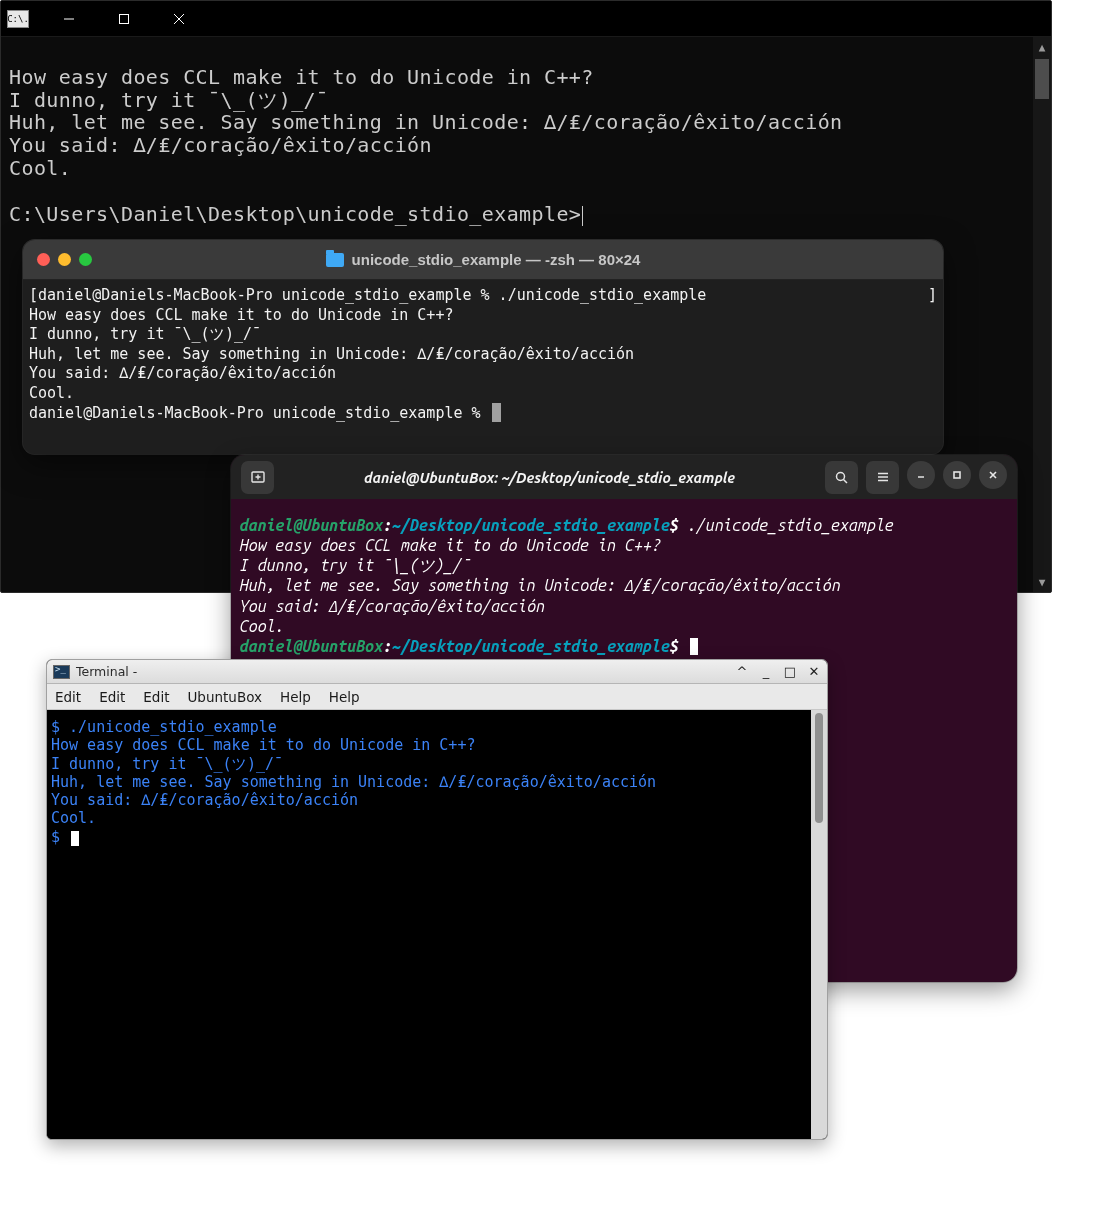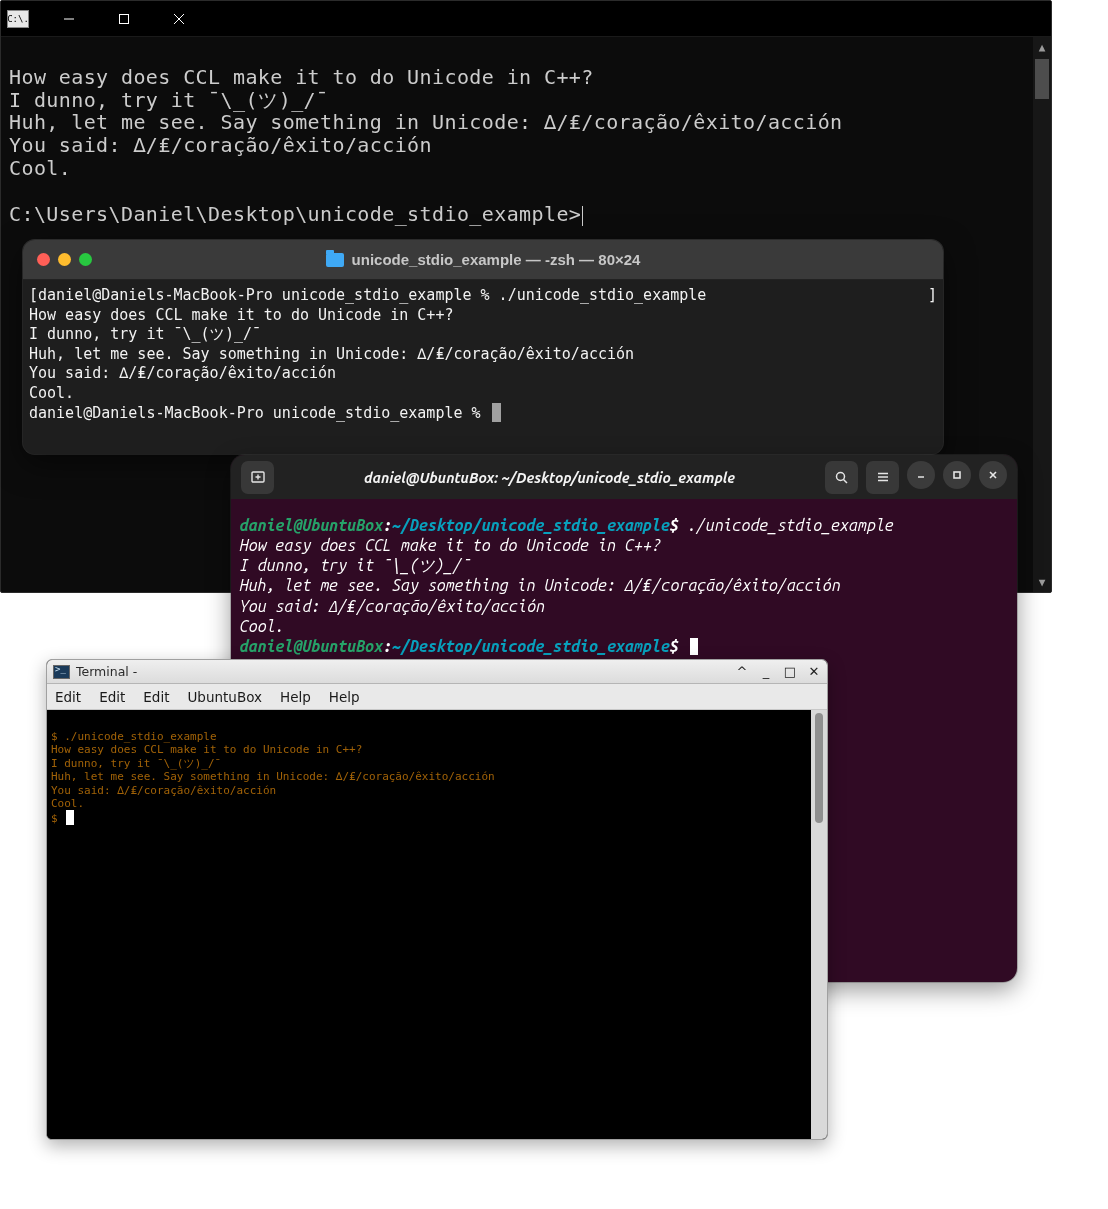--- a/index.html
+++ b/index.html
@@ -295,24 +295,24 @@
     gap:18px;
     font-family:"DejaVu Sans",sans-serif;
     font-size:13.5px;
     color:#1a1a1a;
   }
   .xfce-bodywrap{
     flex:1;display:flex;
   }
   .xfce-body{
     flex:1;
-    padding:20px 4px;
-    font-size:11px;
+    padding:8px 4px;
+    font-size:15px;
     line-height:1.22;
-    color:#a16207;
+    color:#3b82f6;
     font-family:"DejaVu Sans Mono",monospace;
     white-space:pre;
     background:#000;
   }
   .xfce-scrollbar{
     width:16px;
     background:#d9d9d9;
     position:relative;
   }
   .xfce-scroll-thumb{

